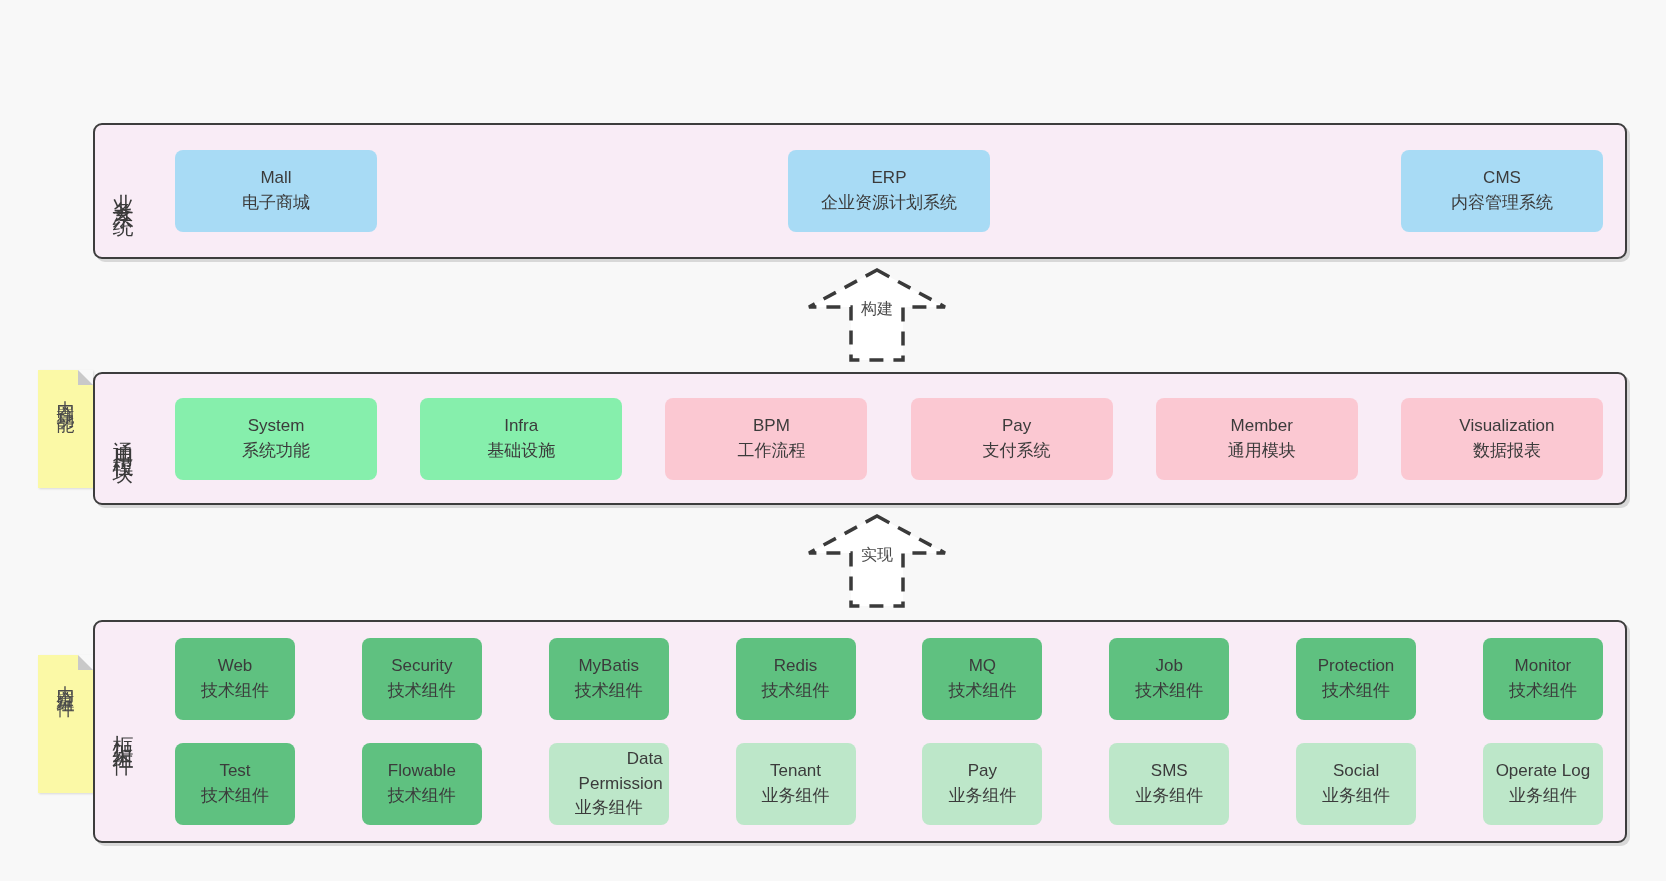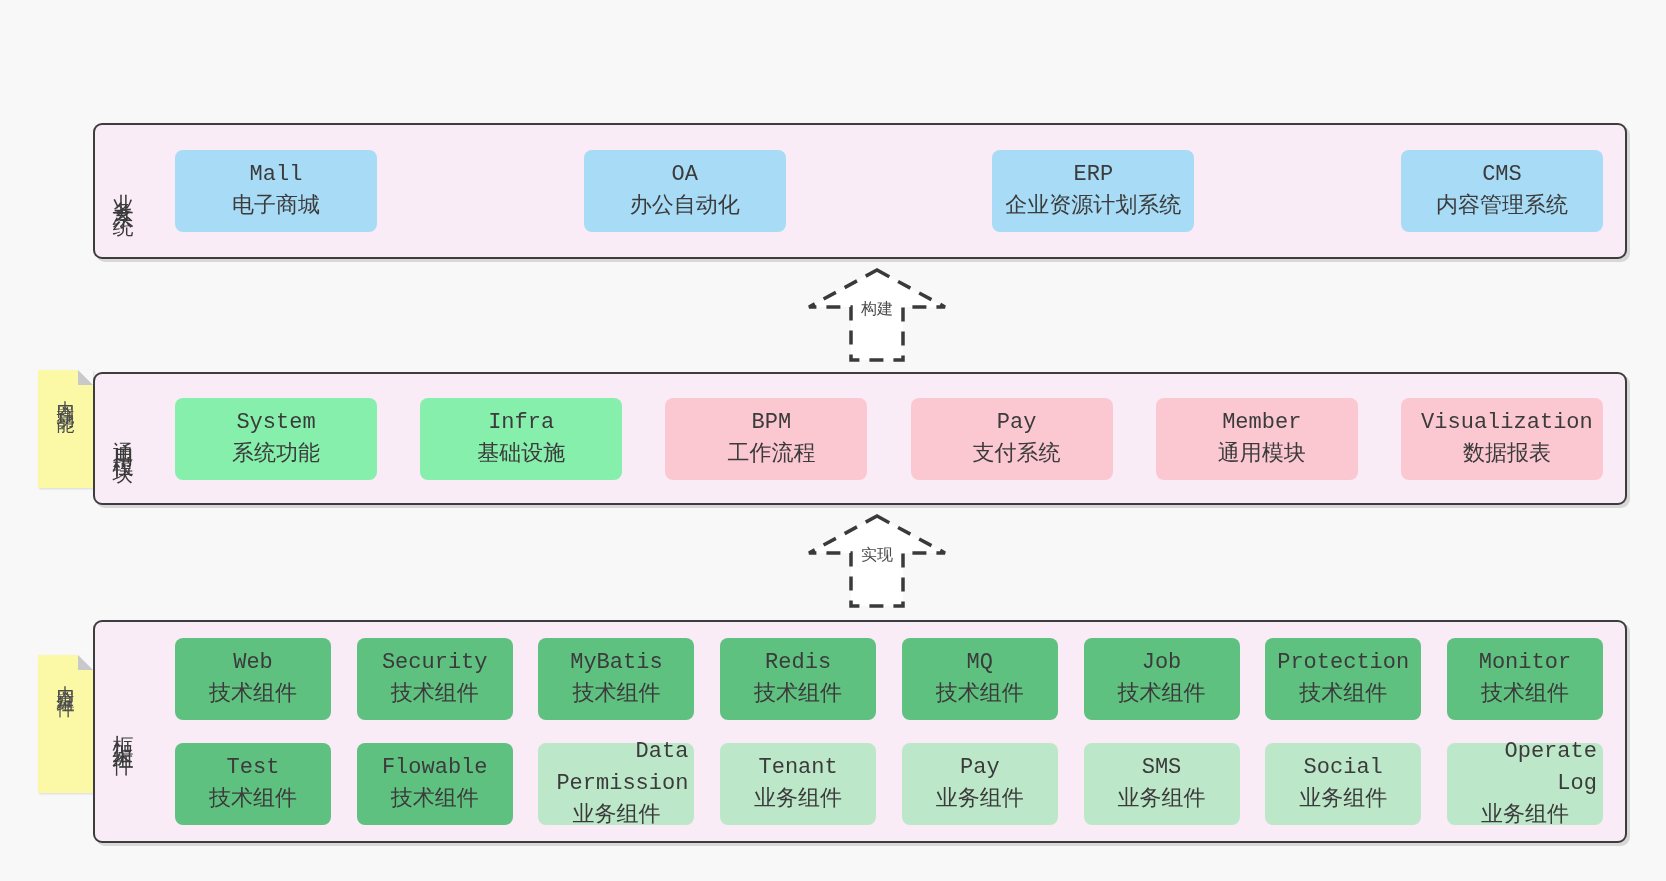--- a/index.html
+++ b/index.html
@@ -22,24 +22,24 @@
     writing-mode:vertical-lr;text-orientation:upright;
     font-size:21px;letter-spacing:7px;color:#3a3a3a;
     margin:auto 0;padding-left:14px;white-space:nowrap;
   }
   .rows{flex:1;display:flex;flex-direction:column;justify-content:center;gap:23px;padding:0 22px 0 38px;}
   .row{display:flex;justify-content:space-between;}
   
   .box{
     height:82px;border-radius:8px;
     display:flex;flex-direction:column;align-items:center;justify-content:center;
-    text-align:center;font-size:22px;line-height:1.45;padding:0 6px;box-sizing:border-box;font-family:Liberation Mono, monospace;
+    text-align:center;font-size:17px;line-height:1.45;padding:0 6px;box-sizing:border-box;
   }
   .w-lg{width:202px;}
-  .w-sm{width:156px;}
+  .w-sm{width:120px;}
   .blue{background:#a8dbf5;}
   .red{background:#86efac;}
   .pink{background:#fbc8d2;padding-left:16px;}
   .green{background:#5fc180;}
   .lgreen{background:#bde7c9;text-align:right;}
   
   .note{
     position:absolute;left:38px;width:55px;background:#fbf9a6;
     box-shadow:1px 1px 2px rgba(0,0,0,.12);
   }
@@ -75,24 +75,20 @@
 
   <section class="panel panel-business">
     <div class="vtitle">业务系统</div>
     <div class="rows">
       <div class="row">
         <div class="box w-lg blue">
           <div>Mall</div>
           <div>电子商城</div>
         </div>
         <div class="box w-lg blue">
-          <div>OA</div>
-          <div>办公自动化</div>
-        </div>
-        <div class="box w-lg blue">
           <div>ERP</div>
           <div>企业资源计划系统</div>
         </div>
         <div class="box w-lg blue">
           <div>CMS</div>
           <div>内容管理系统</div>
         </div>
       </div>
     </div>
   </section>

